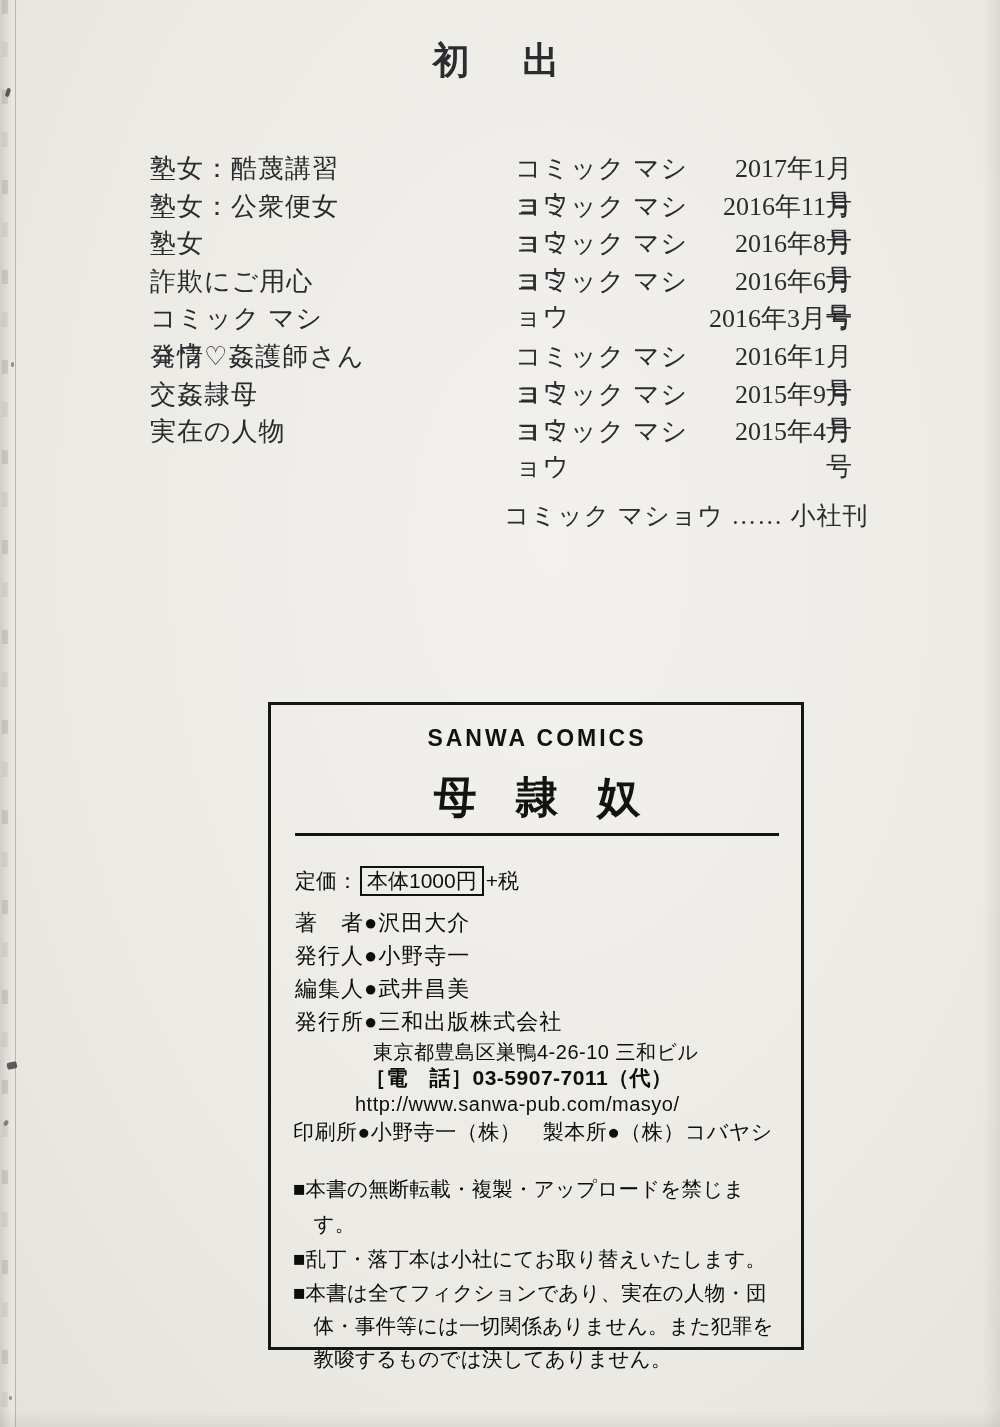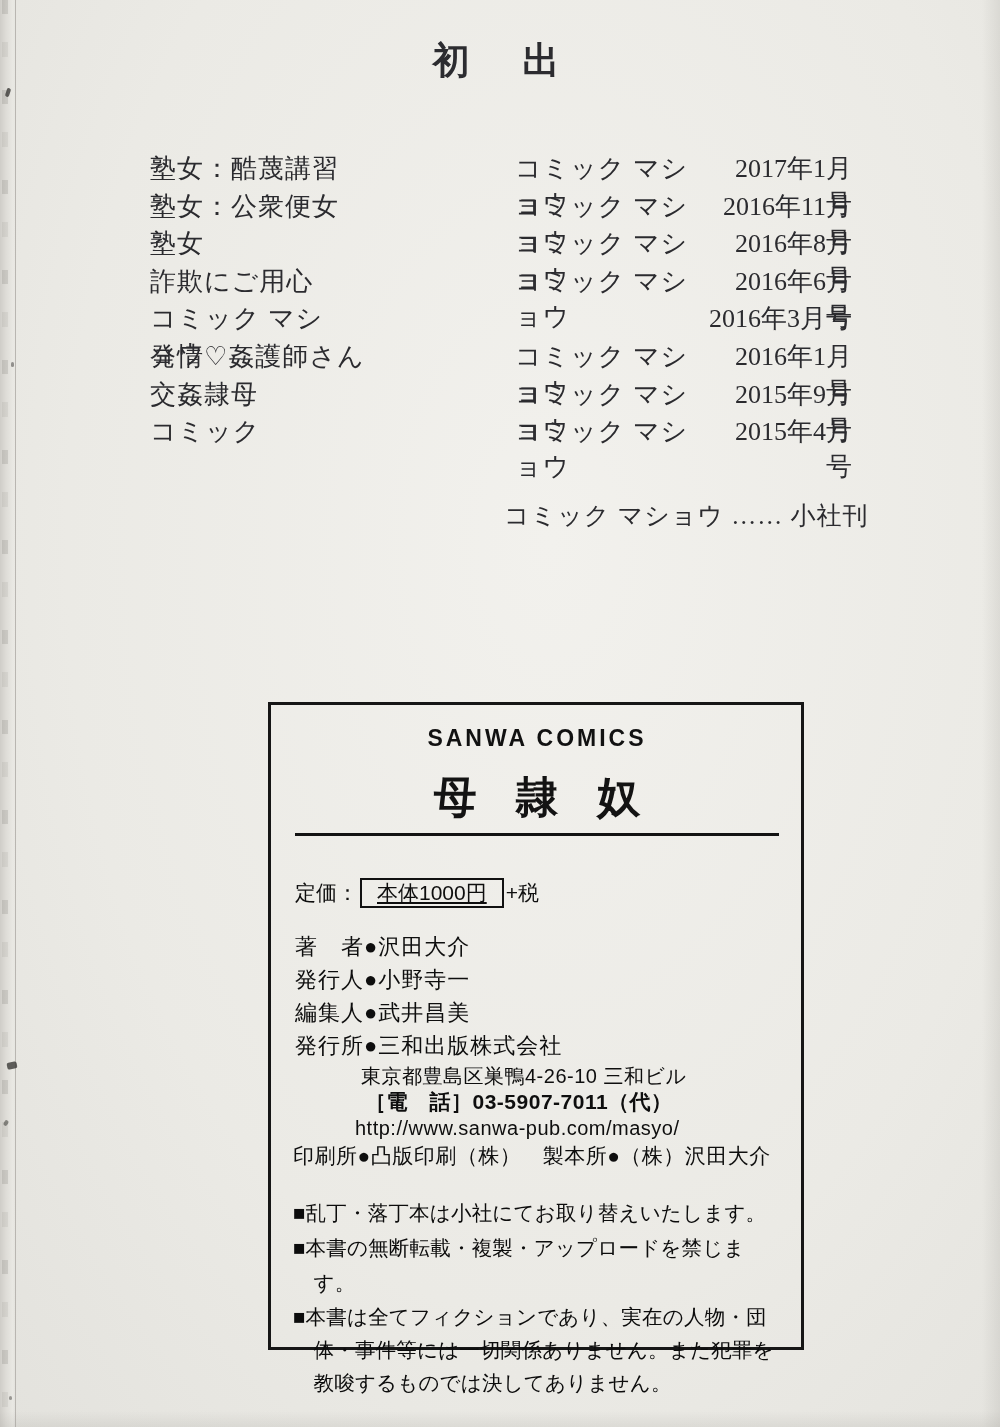--- a/index.html
+++ b/index.html
@@ -63,25 +63,25 @@
   }
   .imprint{text-align:center;font-size:23px;font-weight:bold;letter-spacing:3px;color:#111;}
   .book-title{
     text-align:center;margin-top:17px;
     font-family:"Liberation Serif","DejaVu Serif",serif;
     font-size:43px;font-weight:bold;letter-spacing:14px;text-indent:14px;color:#131313;
   }
   .rule{border:none;border-top:3px solid #131313;margin:6px 2px 0 2px;}
   .edition{margin:13px 0 0 4px;font-size:20px;letter-spacing:1px;}
   .price-line{margin:26px 0 0 2px;font-size:21px;display:flex;align-items:center;}
-  .price-box{display:inline-block;border:2px solid #111;padding:0 15px;margin:16px 2px;line-height:26px;text-decoration:underline;}
+  .price-box{display:inline-block;border:2px solid #111;padding:0 5px;margin:4px 2px;line-height:26px;}
   .credits{margin:6px 0 0 2px;font-size:22px;line-height:33px;letter-spacing:1px;}
   .credit-row{white-space:nowrap;}
   .addr{margin:1px 0 0 60px;font-size:20px;line-height:26px;letter-spacing:.5px;}
-  .addr .street{margin-left:8px;}
+  .addr .street{margin-left:20px;}
   .addr .phone{margin-left:12px;font-size:21px;font-weight:bold;}
   .addr .url{margin-left:2px;font-size:20px;letter-spacing:.5px;}
   .printer{margin:1px 0 0 0;font-size:21px;letter-spacing:.5px;white-space:nowrap;}
   .notices{margin:25px 0 0 0;font-size:20.5px;line-height:35px;letter-spacing:.2px;color:#0c0c0c;}
   .notice{padding-left:1em;text-indent:-1em;}
   .notice.wrap{line-height:33px;}
 </style>
 </head>
 <body>
 
@@ -127,21 +127,21 @@
       <span class="t">発情♡姦護師さん</span>
       <span class="m">コミック マショウ</span>
       <span class="d">2016年1月号</span>
     </div>
     <div class="pub-row">
       <span class="t">交姦隷母</span>
       <span class="m">コミック マショウ</span>
       <span class="d">2015年9月号</span>
     </div>
     <div class="pub-row">
-      <span class="t">コミック</span>
+      <span class="t">実在の人物</span>
       <span class="m">コミック マショウ</span>
       <span class="d">2015年4月号</span>
     </div>
   </div>
 
   <div class="pub-footnote">コミック マショウ …… 小社刊</div>
 
   <div class="colophon">
     <div class="imprint">SANWA COMICS</div>
     <div class="book-title">母 隷 奴</div>
@@ -167,24 +167,24 @@
         <span>発行所</span><span>●</span><span>三和出版株式会社</span>
       </div>
     </div>
 
     <div class="addr">
       <div class="street">東京都豊島区巣鴨4-26-10 三和ビル</div>
       <div class="phone">［電　話］03-5907-7011（代）</div>
       <div class="url">http://www.sanwa-pub.com/masyo/</div>
     </div>
 
-    <div class="printer">印刷所●凸版印刷（株）　製本所●（株）沢田大介</div>
+    <div class="printer">印刷所●小野寺一（株）　製本所●（株）コバヤシ</div>
 
     <div class="notices">
+      <div class="notice">■本書の無断転載・複製・アップロードを禁じます。</div>
       <div class="notice">■乱丁・落丁本は小社にてお取り替えいたします。</div>
-      <div class="notice">■本書の無断転載・複製・アップロードを禁じます。</div>
       <div class="notice wrap">■本書は全てフィクションであり、実在の人物・団体・事件等には一切関係ありません。また犯罪を教唆するものでは決してありません。</div>
 
     </div>
 
   </div>
 
 </div>
 
 </body></html>

